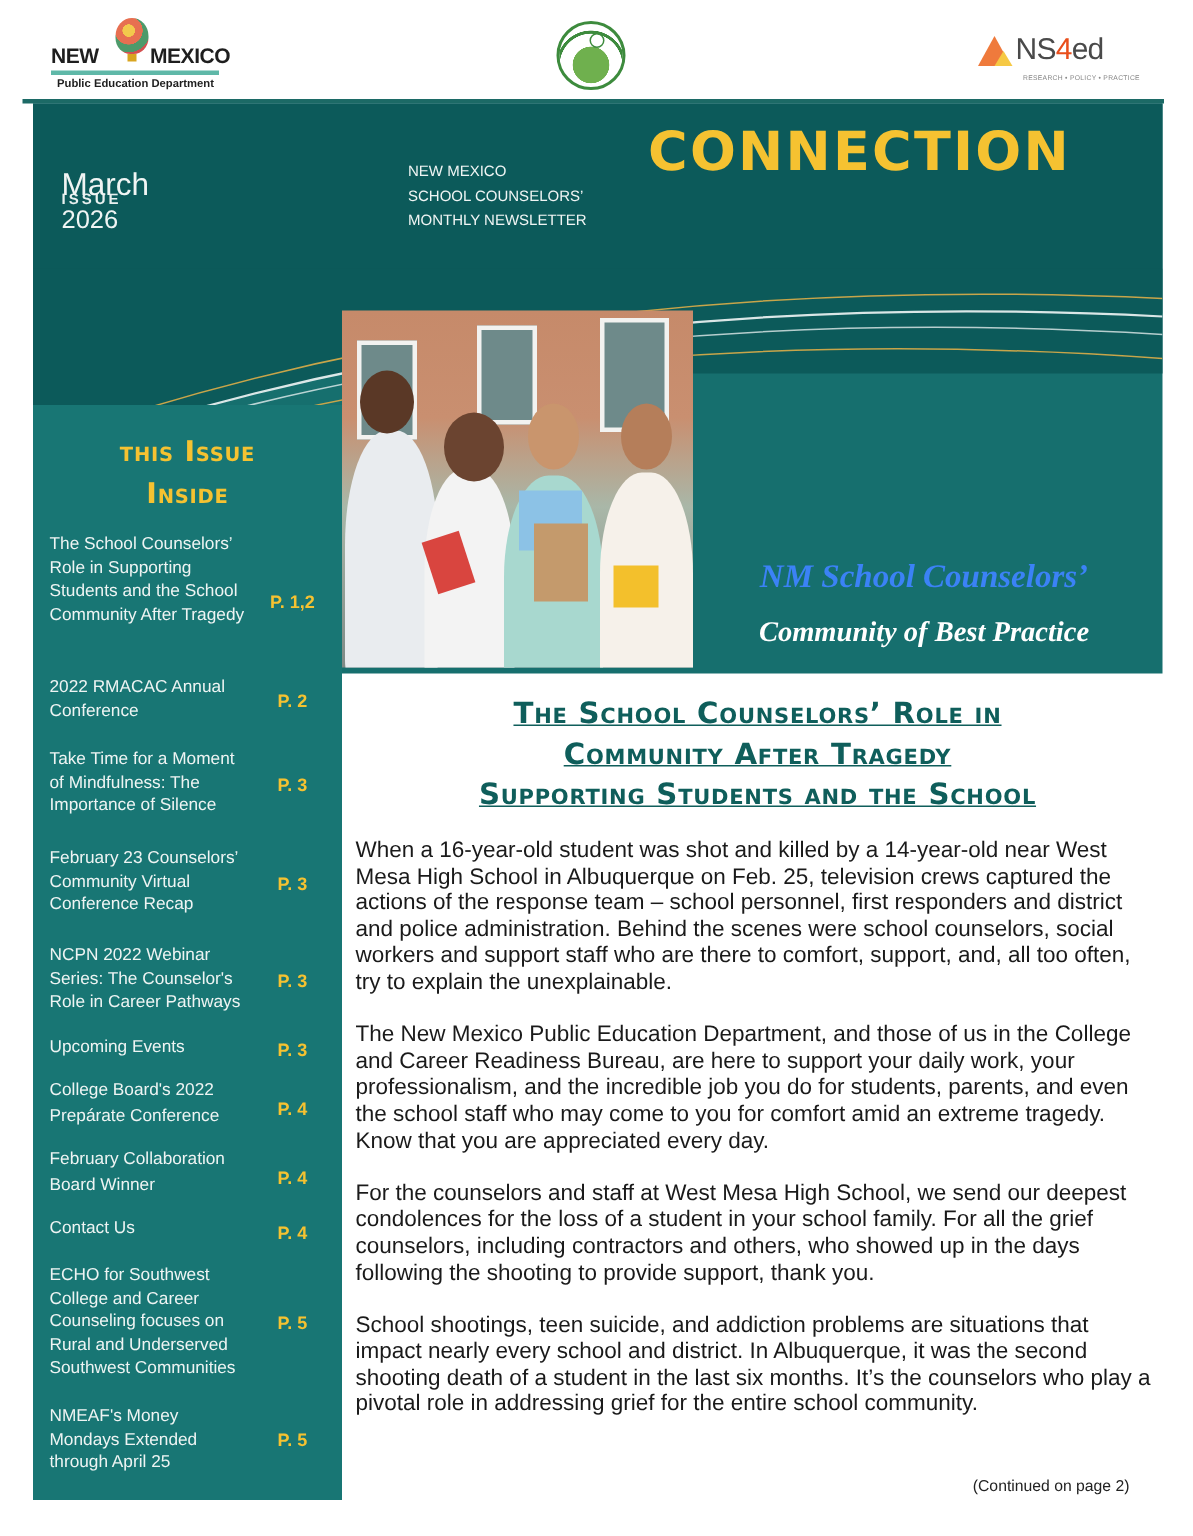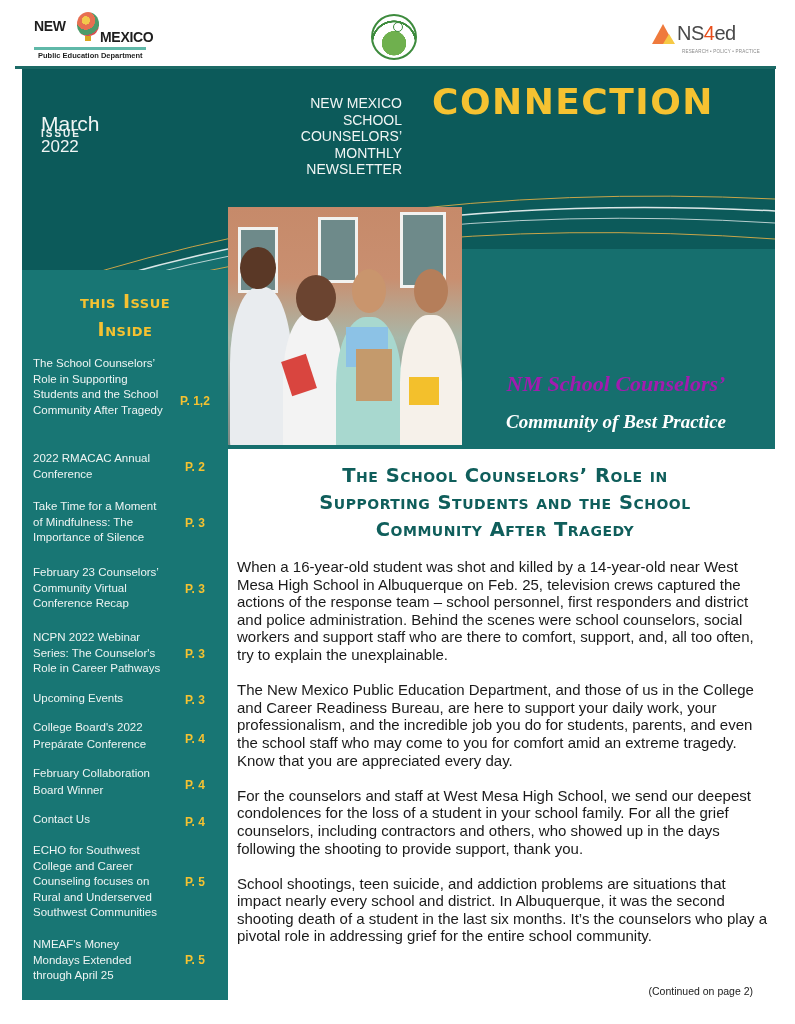--- a/index.html
+++ b/index.html
@@ -3,21 +3,21 @@
 <meta charset="utf-8">
 <style>
   html, body { margin:0; padding:0; background:#ffffff; }
   body { width:795px; height:1024px; position:relative; overflow:hidden; font-family:"Liberation Sans", sans-serif; }
 
   
   .logo-nm { position:absolute; left:30px; top:12px; width:120px; height:44px; }
   .logo-nm .balloon { position:absolute; left:47px; top:0; width:22px; height:24px; border-radius:50% 50% 45% 45%;
     background: radial-gradient(circle at 40% 35%, #f2c94c 0 20%, #e76f51 21% 45%, #4d9a6a 46% 70%, #d35050 71%); }
   .logo-nm .basket { position:absolute; left:55px; top:24px; width:6px; height:5px; background:#d9a520; }
-  .logo-nm .word-l { position:absolute; left:4px; top:6px; font-weight:bold; font-size:14px; color:#1e1e1e; letter-spacing:-0.3px; }
+  .logo-nm .word-l { position:absolute; left:4px; top:17px; font-weight:bold; font-size:14px; color:#1e1e1e; letter-spacing:-0.3px; }
   .logo-nm .word-r { position:absolute; left:70px; top:17px; font-weight:bold; font-size:14px; color:#1e1e1e; letter-spacing:-0.3px; }
   .logo-nm .bar { position:absolute; left:4px; top:35px; width:112px; height:3px; background:#5fb8a8; }
   .logo-nm .sub { position:absolute; left:8px; top:39px; font-size:7.5px; font-weight:bold; color:#1e1e1e; white-space:nowrap; }
 
   .logo-seal { position:absolute; left:371px; top:14px; width:46px; height:46px; border-radius:50%; border:2px solid #3d8b3d;
     background: radial-gradient(circle at 50% 65%, #6fb04e 0 35%, #ffffff 36% 60%, #3d8b3d 61% 66%, #ffffff 67%); box-sizing:border-box; }
   .logo-seal .inner { position:absolute; left:20px; top:6px; width:8px; height:8px; border:1.5px solid #3d8b3d; border-radius:50%; }
 
   .logo-ns4 { position:absolute; left:652px; top:22px; width:110px; height:36px; }
   .logo-ns4 .tri { position:absolute; left:0; top:2px; width:0; height:0; border-left:11px solid transparent; border-right:11px solid transparent; border-bottom:20px solid #ef7a3c; }
@@ -30,46 +30,46 @@
 
   
   .banner { position:absolute; left:22px; top:69px; width:753px; height:380px; background:#166f6e; }
   .banner-top { position:absolute; left:0; top:0; width:753px; height:180px; background:#0c5a5a; }
   .banner svg.curves { position:absolute; left:0; top:110px; }
 
   .issue-label { position:absolute; left:41px; top:100px; font-size:10px; letter-spacing:2px; color:#e8f0ef; font-weight:bold;margin-top:28px; }
   .issue-month { position:absolute; left:41px; top:112px; font-size:21px; color:#f0f5f4; }
   .issue-year { position:absolute; left:41px; top:137px; font-size:17px; color:#f0f5f4; }
 
-  .tagline { position:absolute; left:272px; top:95px; width:130px; text-align:right; font-size:14px; line-height:16.5px; color:#f0f5f4; }
+  .tagline { position:absolute; left:272px; top:107px; width:130px; font-size:10px; line-height:16.5px; color:#f0f5f4; }
 
   .masthead { position:absolute; left:432px; top:80px; color:#f5c231; font-weight:bold; font-size:36px; line-height:44px; letter-spacing:1.5px; font-family:"DejaVu Sans", sans-serif; }
 
   
   .photo { position:absolute; left:228px; top:207px; width:234px; height:238px; overflow:hidden;
     background: linear-gradient(180deg, #c68a6a 0%, #c98f70 30%, #a9b7a8 55%, #7e8a86 100%); }
   .photo .win { position:absolute; background:#6e8a8a; border:3px solid #f2f2f0; }
   .photo .person { position:absolute; border-radius:45% 45% 10% 10%; }
   .photo .head { position:absolute; border-radius:50%; }
   .photo .book { position:absolute; }
 
   
-  .cbp-line1 { position:absolute; left:466px; top:371px; width:300px; text-align:center; font-family:"Liberation Serif", serif; font-style:italic; font-weight:bold; font-size:22px; color:#a21caf; }
+  .cbp-line1 { position:absolute; left:466px; top:371px; width:300px; text-align:center; font-family:"Liberation Serif", serif; font-style:italic; font-weight:bold; font-size:22px; color:#3b82f6; }
   .cbp-line2 { position:absolute; left:466px; top:411px; width:300px; text-align:center; font-family:"Liberation Serif", serif; font-style:italic; font-weight:bold; font-size:19px; color:#ffffff; }
 
   
   .sidebar { position:absolute; left:22px; top:270px; width:206px; height:730px; background:#187674; }
   .inside-title { position:absolute; left:22px; top:287px; width:206px; text-align:center; font-family:"DejaVu Sans", sans-serif; font-weight:bold; color:#f5c231; font-size:19px; line-height:28px; font-variant:small-caps; letter-spacing:0.5px; }
 
   .toc-item { position:absolute; left:33px; width:190px; }
   .toc-title { position:absolute; left:0; top:0; width:135px; font-size:11.5px; line-height:15.5px; color:#eef4f3; }
   .toc-page { position:absolute; left:152px; font-size:12px; font-weight:bold; color:#f5c231; white-space:nowrap; }
 
   
-  .article-title { position:absolute; left:236px; top:462px; width:538px; text-align:center; font-family:"DejaVu Sans", sans-serif; font-weight:bold; color:#0f5e5b; font-size:19.5px; line-height:27px; font-variant:small-caps; letter-spacing:0.5px; }
+  .article-title { position:absolute; left:236px; top:462px; width:538px; text-align:center; font-family:"DejaVu Sans", sans-serif; font-weight:bold; color:#0f5e5b; font-size:19.5px; line-height:27px; font-variant:small-caps; letter-spacing:0.5px;text-decoration:underline; }
   .article-body { position:absolute; left:237px; top:558px; width:535px; font-size:15px; line-height:17.6px; color:#1a1a1a; }
   .article-body p { margin:0 0 17.6px 0; }
   .continued { position:absolute; left:600px; top:985px; width:153px; text-align:right; font-size:10.5px; color:#222; }
 </style>
 </head>
 <body>
 
 <div class="logo-nm">
   <div class="balloon"></div>
   <div class="basket"></div>
@@ -98,21 +98,21 @@
     <path d="M0 130 Q 320 10 753 30 L753 0 L0 0 Z" fill="#0c5a5a"></path>
     <path d="M0 118 Q 330 0 753 20" stroke="#c8a54a" stroke-width="1" fill="none"></path>
     <path d="M0 128 Q 330 10 753 32" stroke="#ffffff" stroke-width="1.5" fill="none" opacity="0.85"></path>
     <path d="M0 134 Q 330 18 753 44" stroke="#ffffff" stroke-width="1" fill="none" opacity="0.7"></path>
     <path d="M10 140 Q 330 30 753 60" stroke="#c8a54a" stroke-width="1" fill="none"></path>
   </svg>
 </div>
 
 <span class="issue-label">ISSUE</span>
 <span class="issue-month">March</span>
-<span class="issue-year">2022</span>
+<span class="issue-year">2026</span>
 
 <div class="tagline">
   <div>NEW MEXICO</div>
   <div>SCHOOL COUNSELORS’</div>
   <div>MONTHLY NEWSLETTER</div>
 </div>
 
 <div class="masthead">
   <div>CONNECTION</div>
 </div>
@@ -184,22 +184,22 @@
   <div class="toc-title" style="width:140px;">ECHO for Southwest College and Career Counseling focuses on Rural and Underserved Southwest Communities</div>
   <div class="toc-page" style="top:32px;">P. 5</div>
 </div>
 <div class="toc-item" style="top:937px;">
   <div class="toc-title" style="width:120px;">NMEAF's Money Mondays Extended through April 25</div>
   <div class="toc-page" style="top:16px;">P. 5</div>
 </div>
 
 <div class="article-title">
   <div>The School Counselors’ Role in</div>
+  <div>Community After Tragedy</div>
   <div>Supporting Students and the School</div>
-  <div>Community After Tragedy</div>
 </div>
 
 <div class="article-body">
   <p>When a 16-year-old student was shot and killed by a 14-year-old near West Mesa High School in Albuquerque on Feb. 25, television crews captured the actions of the response team – school personnel, first responders and district and police administration. Behind the scenes were school counselors, social workers and support staff who are there to comfort, support, and, all too often, try to explain the unexplainable.</p>
   <p>The New Mexico Public Education Department, and those of us in the College and Career Readiness Bureau, are here to support your daily work, your professionalism, and the incredible job you do for students, parents, and even the school staff who may come to you for comfort amid an extreme tragedy. Know that you are appreciated every day.</p>
   <p>For the counselors and staff at West Mesa High School, we send our deepest condolences for the loss of a student in your school family. For all the grief counselors, including contractors and others, who showed up in the days following the shooting to provide support, thank you.</p>
   <p>School shootings, teen suicide, and addiction problems are situations that impact nearly every school and district. In Albuquerque, it was the second shooting death of a student in the last six months. It’s the counselors who play a pivotal role in addressing grief for the entire school community.</p>
 </div>
 
 <div class="continued">(Continued on page 2)</div>

